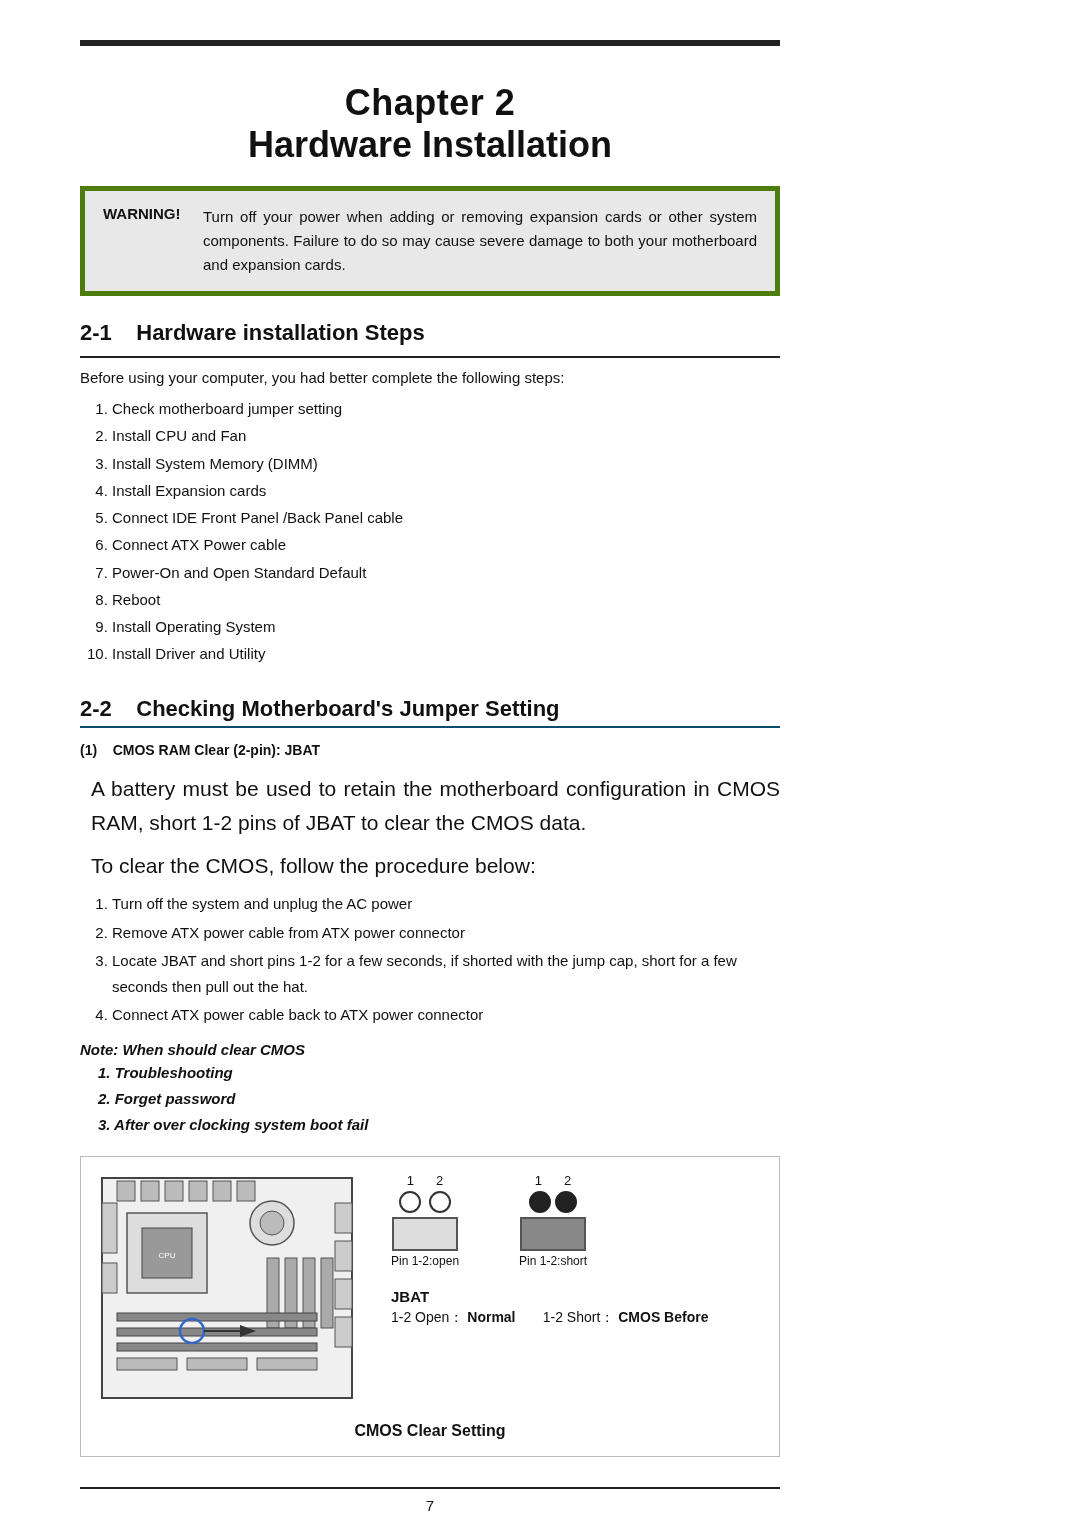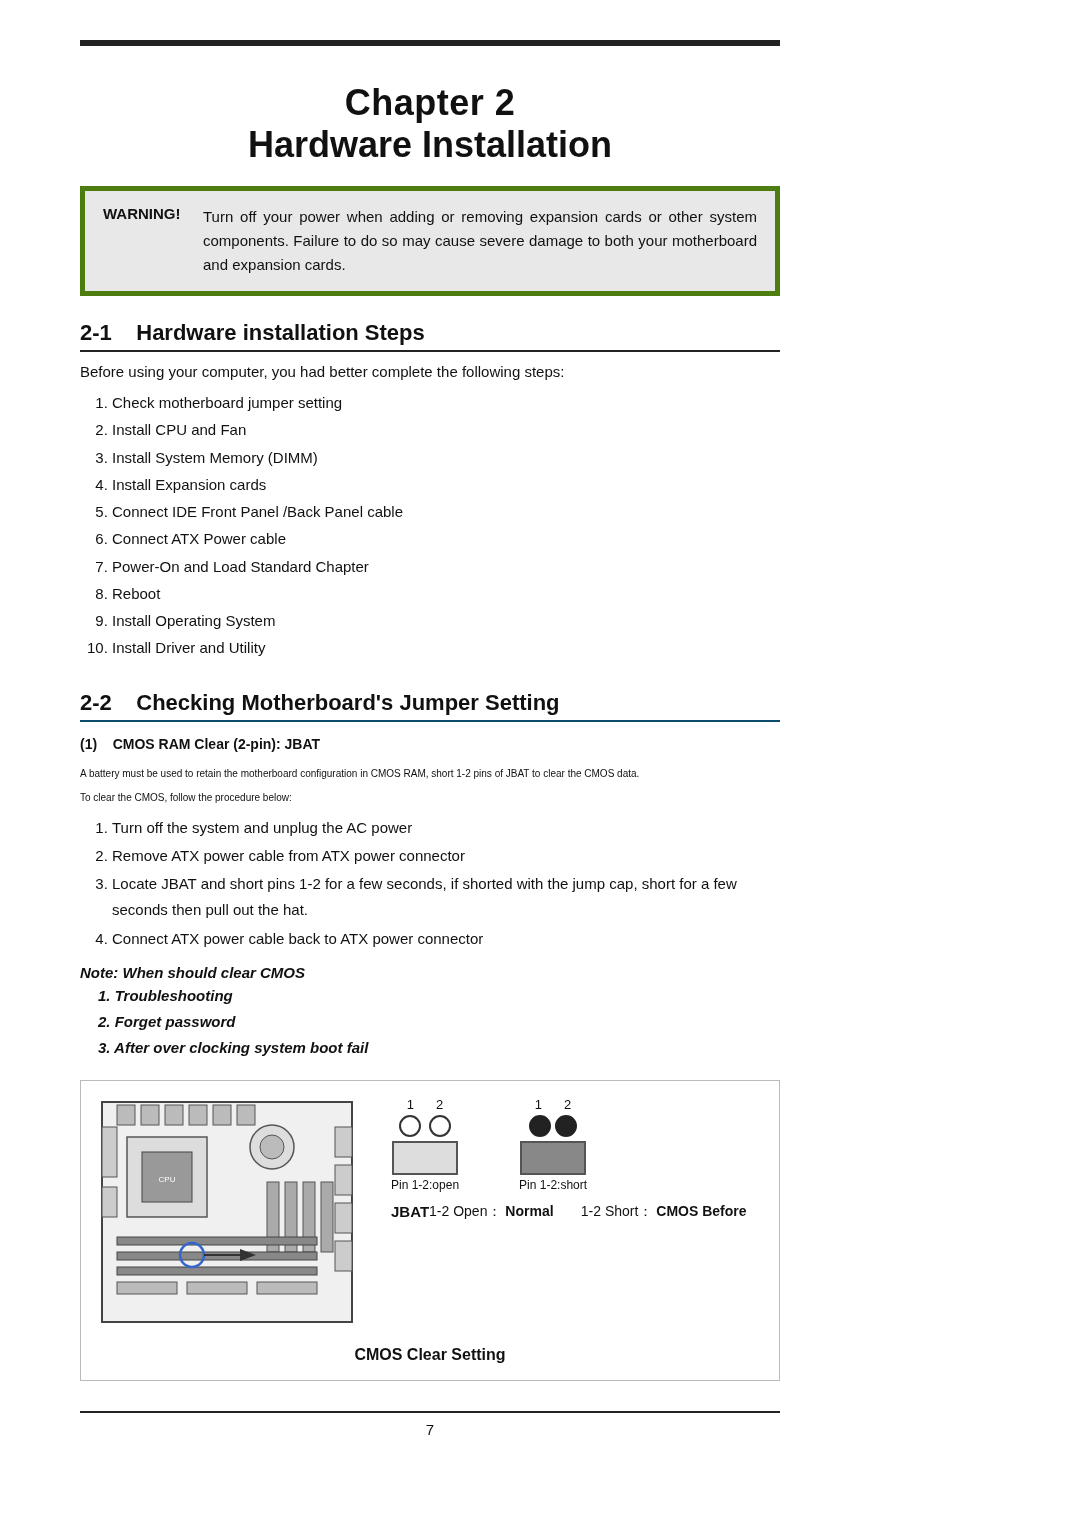--- a/index.html
+++ b/index.html
@@ -60,21 +60,21 @@
     .warning-text {
       font-size: 15px;
       line-height: 1.6;
       text-align: justify;
     }
     .section-title {
       font-size: 22px;
       font-weight: bold;
       margin: 24px 0 8px 0;
       border-bottom: 2px solid #222;
-      padding-bottom: 4px;
+      padding-bottom: 10px;
     }
     .intro-text {
       font-size: 15px;
       margin-bottom: 6px;
       line-height: 1.6;
     }
     ol.steps {
       margin-left: 32px;
       font-size: 15px;
       line-height: 1.75;
@@ -88,24 +88,25 @@
       margin: 28px 0 8px 0;
       border-bottom: 2px solid #0c4a6e;
       padding-bottom: 4px;
     }
     .subsection-title {
       font-size: 14px;
       font-weight: bold;
       margin: 14px 0 14px 0;
     }
     .body-text {
-      font-size: 10px;
+      font-size: 21px;
       line-height: 1.65;
       margin-bottom: 8px;
       text-align: justify;
+      margin-left: 11px;
     }
     ol.proc {
       margin-left: 32px;
       font-size: 15px;
       line-height: 1.75;
       margin-bottom: 10px;
     }
     ol.proc li {
       margin-bottom: 2px;
     }
@@ -139,23 +140,23 @@
     }
     .diagram-row {
       display: flex;
       align-items: flex-start;
       gap: 24px;
       width: 100%;
       justify-content: flex-start;
     }
     .jbat-labels {
       display: flex;
-      flex-direction: row;
+      flex-direction: column;
       align-items: flex-start;
-      margin-top: 1px;
+      margin-top: 10px;
       width: 100%;
     }
     .jbat-title {
       font-weight: bold;
       font-size: 15px;
       margin-bottom: 4px;
     }
     .jbat-desc {
       font-size: 14px;
       margin-bottom: 2px;
@@ -264,21 +265,21 @@
 
   <p class="intro-text">Before using your computer, you had better complete the following steps:</p>
 
   <ol class="steps">
     <li>Check motherboard jumper setting</li>
     <li>Install CPU and Fan</li>
     <li>Install System Memory (DIMM)</li>
     <li>Install Expansion cards</li>
     <li>Connect IDE Front Panel /Back Panel cable</li>
     <li>Connect ATX Power cable</li>
-    <li>Power-On and Load Standard Chapter</li>
+    <li>Power-On and Open Standard Default</li>
     <li>Reboot</li>
     <li>Install Operating System</li>
     <li>Install Driver and Utility</li>
   </ol>
 
   <div class="section2-title">
     <span>2-2</span>
     &nbsp;&nbsp;
     <span>Checking Motherboard's Jumper Setting</span>
   </div>

